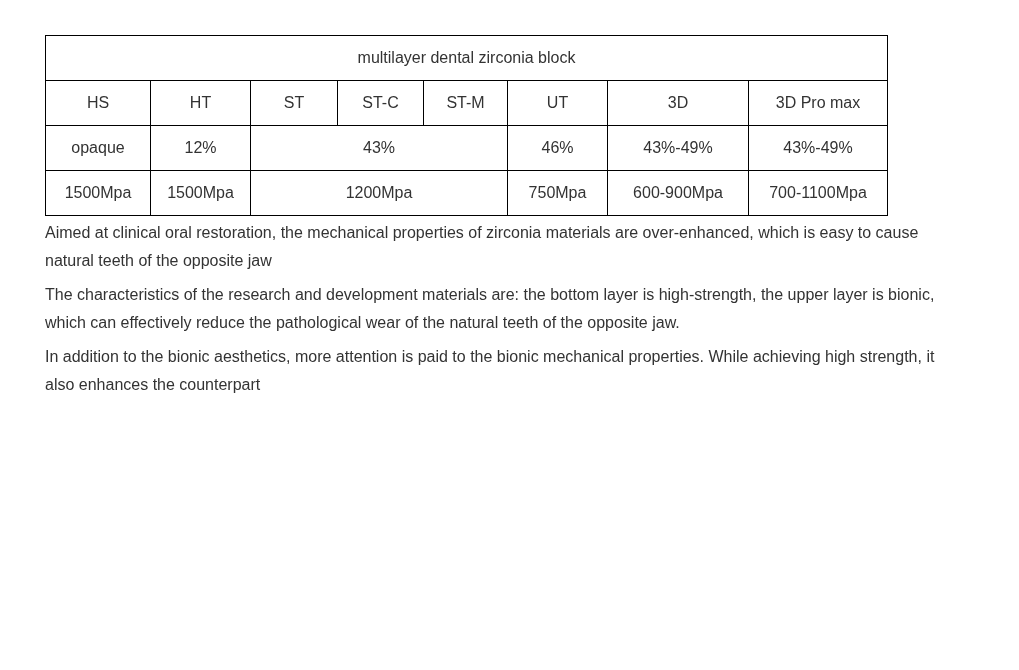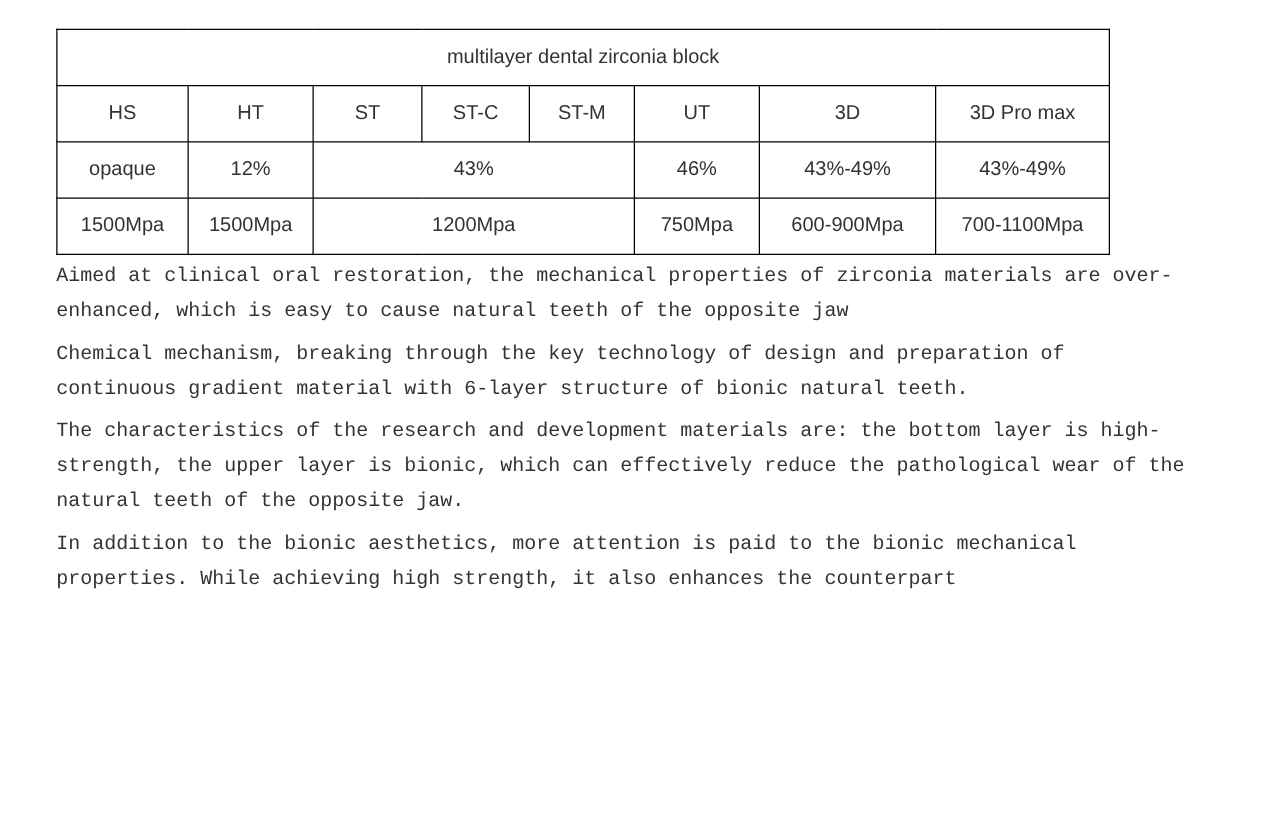--- a/index.html
+++ b/index.html
@@ -8,20 +8,21 @@
     background: #ffffff;
     width: 1019px;
     height: 670px;
     overflow: hidden;
     font-family: "Liberation Sans", sans-serif;
     color: #333333;
   }
   .page {
     padding: 23px 0 0 45px;
     box-sizing: border-box;
+    margin-top: 12px;
   }
   table.spec {
     border-collapse: collapse;
     table-layout: fixed;
     width: 842px;
   }
   table.spec td {
     border: 1px solid #000000;
     text-align: center;
     vertical-align: middle;
@@ -35,21 +36,20 @@
   .desc {
     margin-top: 3px;
     width: 912px;
   }
   .desc p {
     margin: 0 0 6px 0;
     font-size: 16px;
     line-height: 28px;
     color: #333333;
     text-align: left;
-    font-family: Liberation Mono, monospace;
   }
 </style>
 </head>
 <body>
 
 <div class="page">
 
   <table class="spec">
     <colgroup>
       <col style="width:105px">
@@ -89,18 +89,17 @@
         <td colspan="3">1200Mpa</td>
         <td>750Mpa</td>
         <td>600-900Mpa</td>
         <td>700-1100Mpa</td>
       </tr>
     </tbody>
   </table>
 
   <div class="desc">
     <p>Aimed at clinical oral restoration, the mechanical properties of zirconia materials are over-enhanced, which is easy to cause natural teeth of the opposite jaw</p>
-    <p>Chemical mechanism, breaking through the key technology of design and preparation of continuous gradient material with 6-layer structure of bionic natural teeth.</p>
     <p>The characteristics of the research and development materials are: the bottom layer is high-strength, the upper layer is bionic, which can effectively reduce the pathological wear of the natural teeth of the opposite jaw.</p>
     <p>In addition to the bionic aesthetics, more attention is paid to the bionic mechanical properties. While achieving high strength, it also enhances the counterpart</p>
   </div>
 
 </div>
 
 </body></html>

